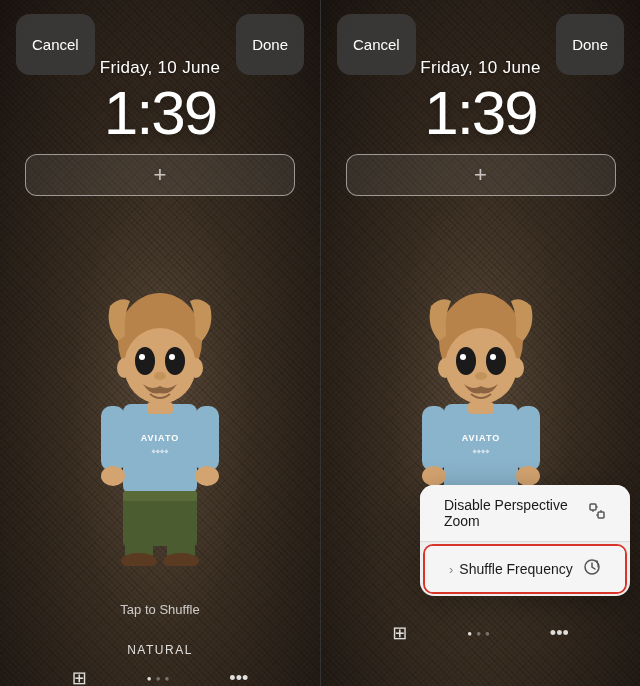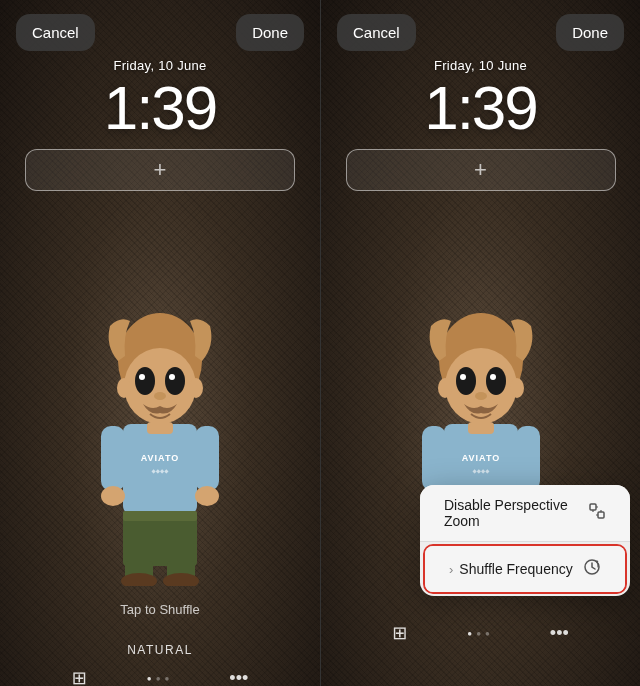--- a/index.html
+++ b/index.html
@@ -56,37 +56,37 @@
       display: flex;
       justify-content: space-between;
       padding: 0 16px;
       z-index: 10;
     }
     .top-btn {
       background: rgba(60,60,60,0.85);
       color: #fff;
       border: none;
       border-radius: 14px;
-      padding: 10px 16px;
+      padding: 22px 16px;
       font-size: 15px;
       font-weight: 400;
       cursor: pointer;
     }
     .lock-screen-content {
       position: absolute;
       top: 0; left: 0; right: 0;
       z-index: 5;
       display: flex;
       flex-direction: column;
       align-items: center;
       padding-top: 58px;
     }
     .date-label {
       color: #fff;
-      font-size: 13px;
+      font-size: 17px;
       font-weight: 400;
       letter-spacing: 0.3px;
       text-shadow: 0 1px 3px rgba(0,0,0,0.5);
       margin-bottom: 4px;
     }
     .time-label {
       color: #fff;
       font-size: 62px;
       font-weight: 200;
       letter-spacing: -2px;
@@ -109,21 +109,21 @@
     
     .figure-area {
       position: absolute;
       bottom: 100px;
       left: 50%;
       transform: translateX(-50%);
       z-index: 4;
       width: 160px;
       height: 300px;
       display: flex;
-      align-items: flex-end;
+      align-items: flex-start;
       justify-content: center;
     }
     .bottom-bar {
       position: absolute;
       bottom: 0; left: 0; right: 0;
       height: 90px;
       z-index: 10;
       display: flex;
       flex-direction: column;
       align-items: center;

